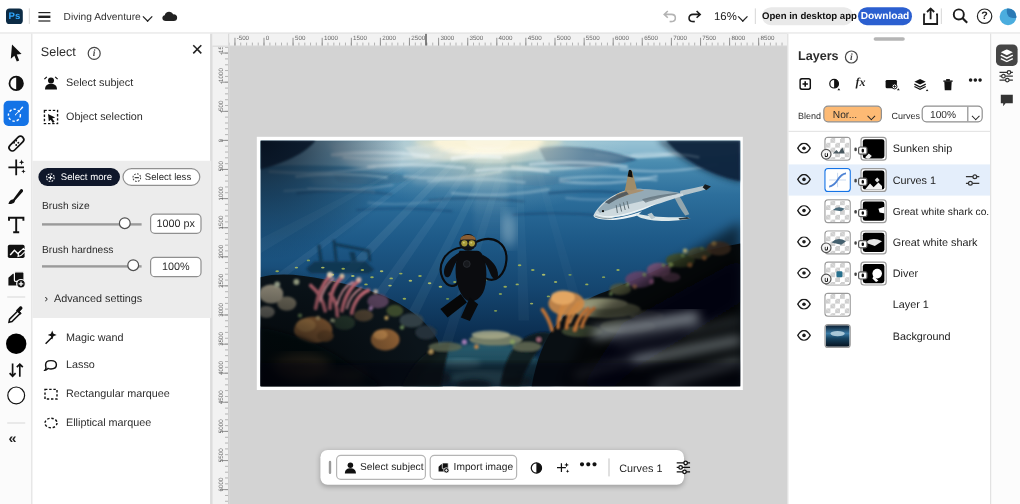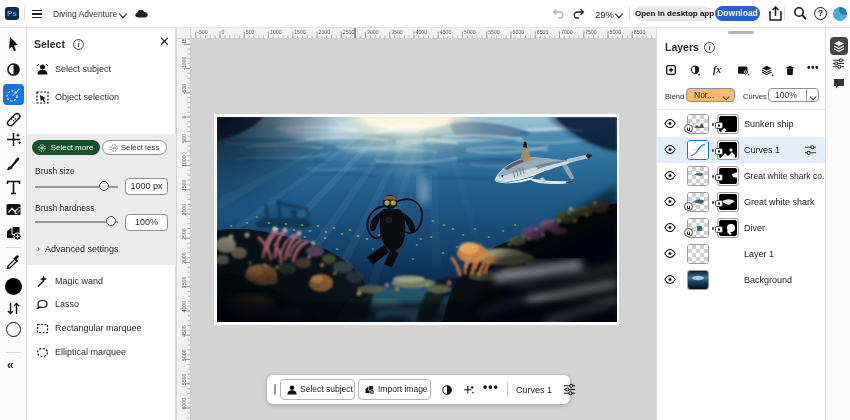--- a/index.html
+++ b/index.html
@@ -29,28 +29,28 @@
 #avatar:before { content:""; position:absolute; left:6px; top:-2px; width:10px; height:10px; background:#2a7ab5; border-radius:0 50% 0 50%; }
 
 
 #toolstrip { left:0; top:28px; width:27px; height:392px; background:#fbfbfb; border-right:1px solid #e2e2e2; }
 .ticon { left:3px; width:21px; height:21px; text-align:center; }
 .tsel { left:3px; width:21px; height:21px; background:#1473e6; border-radius:4px; }
 .hdiv { left:6px; width:15px; height:1px; background:#ddd; }
 
 
 #selpanel { left:27px; top:28px; width:149px; height:392px; background:#fff; border-right:1px solid #dedede; }
-#seltitle { left:7px; top:10px; font-size:10.5px; font-weight:bold; color:#2c2c2c; }
+#seltitle { left:7px; top:10px; font-size:10.5px; font-weight:normal; color:#2c2c2c; }
 .info { width:11px; height:11px; border:1.2px solid #464646; border-radius:50%; color:#464646; font-size:8px; font-weight:bold; text-align:center; line-height:10px; font-family:"Liberation Serif",serif; font-style:italic; }
 #selx { left:132px; top:6px; font-size:13px; color:#222; }
 .srow { left:9px; font-size:9px; color:#2c2c2c; white-space:nowrap; }
 .sico { width:13px; height:13px; }
 #qsel { left:4px; top:82px; width:141px; height:22px; background:#1473e6; border-radius:4px; color:#fff; font-size:9px; }
 #graybox { left:0px; top:106px; width:149px; height:131px; background:#ececec; }
-#morebtn { left:5px; top:6px; width:68px; height:15px; background:#14532d; border-radius:7.5px; color:#fff; font-size:8px; text-align:center; line-height:15px; }
+#morebtn { left:5px; top:6px; width:68px; height:15px; background:#0f172a; border-radius:7.5px; color:#fff; font-size:8px; text-align:center; line-height:15px; }
 #lessbtn { left:75px; top:6px; width:65px; height:15px; background:#fff; border:1px solid #909090; border-radius:7.5px; color:#2c2c2c; font-size:8px; text-align:center; line-height:13px; }
 .slbl { left:8px; font-size:8.5px; color:#2c2c2c; }
 .track { left:8px; width:83px; height:1.5px; background:#9a9a9a; }
 .knob { width:10px; height:10px; background:#fff; border:1.6px solid #505050; border-radius:50%; }
 .numbox { left:98px; width:43px; height:17px; background:#fff; border:1px solid #8f8f8f; border-radius:4px; font-size:9px; color:#2c2c2c; text-align:center; line-height:15px; }
 #advrow { left:10px; top:110px; font-size:9px; color:#2c2c2c; }
 
 
 #canvas { left:177px; top:28px; width:479px; height:392px; background:#d3d3d3; }
 #hruler { left:0px; top:0px; width:479px; height:11px; background:#f2f2f2; border-bottom:1px solid #cfcfcf; overflow:hidden; }
@@ -94,21 +94,21 @@
   <div class="chev abs" style="left:120px; top:10px;"></div>
   <svg id="cloud" class="abs" width="13" height="9" viewBox="0 0 13 9">
       <path d="M3.2 8.5 C1.4 8.5 0.3 7.4 0.3 6 C0.3 4.8 1.1 3.9 2.3 3.7 C2.6 2 4.1 0.8 5.9 0.8 C7.4 0.8 8.7 1.7 9.3 3 C9.5 3 9.6 2.9 9.8 2.9 C11.4 2.9 12.7 4.1 12.7 5.7 C12.7 7.3 11.4 8.5 9.8 8.5 Z" fill="#222"></path>
     </svg>
   <svg id="undo" class="abs" width="12" height="11" viewBox="0 0 12 11">
       <path d="M4.5 1.2 L1.5 4 L4.5 6.8 M1.8 4 H7.5 C9.5 4 10.8 5.3 10.8 7 C10.8 8.7 9.5 10 7.5 10 H6" fill="none" stroke="#b3b3b3" stroke-width="1.3"></path>
     </svg>
   <svg id="redo" class="abs" width="12" height="11" viewBox="0 0 12 11">
       <path d="M7.5 1.2 L10.5 4 L7.5 6.8 M10.2 4 H4.5 C2.5 4 1.2 5.3 1.2 7 C1.2 8.7 2.5 10 4.5 10 H6" fill="none" stroke="#1c1c1c" stroke-width="1.3"></path>
     </svg>
-  <div id="zoomtxt" class="abs">29%</div>
+  <div id="zoomtxt" class="abs">16%</div>
   <div class="chev abs" style="left:616px; top:10px;"></div>
   <div class="vdiv abs" style="left:629px;"></div>
   <div id="openbtn" class="abs">Open in desktop app</div>
   <div id="dlbtn" class="abs">Download</div>
   <svg id="sharei" class="abs" width="13" height="15" viewBox="0 0 13 15">
       <path d="M2 6 H1 V14 H12 V6 H11" fill="none" stroke="#1c1c1c" stroke-width="1.5"></path>
       <path d="M6.5 10 V1.5 M3.5 4 L6.5 1 L9.5 4" fill="none" stroke="#1c1c1c" stroke-width="1.5"></path>
     </svg>
   <svg id="srch" class="abs" width="15" height="15" viewBox="0 0 15 15">
       <circle cx="6" cy="6" r="4.2" fill="none" stroke="#1c1c1c" stroke-width="1.6"></circle>

